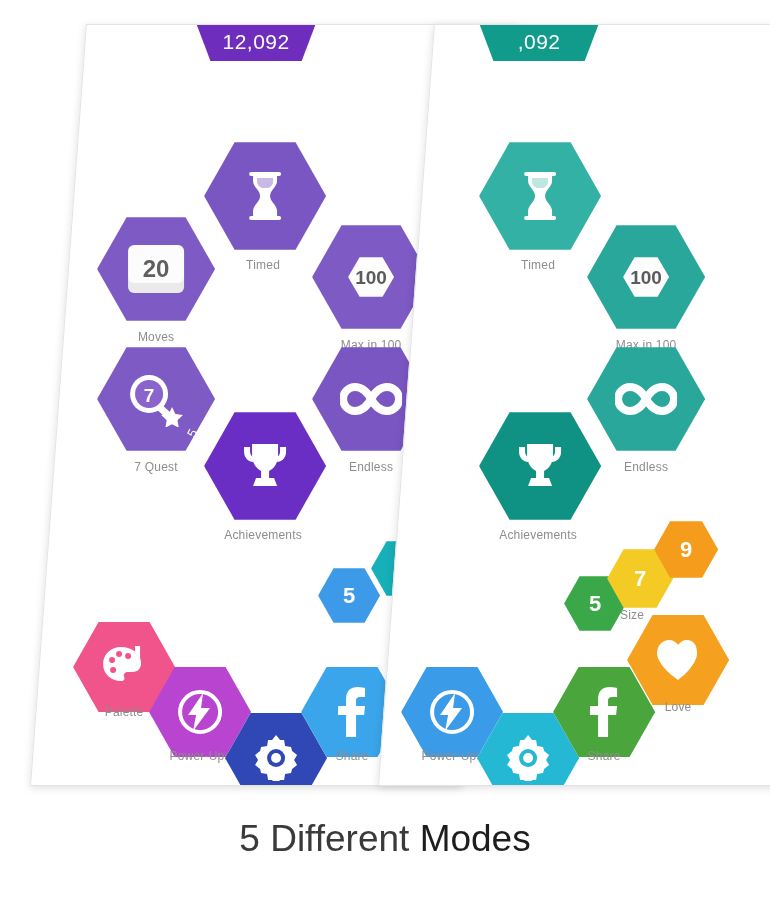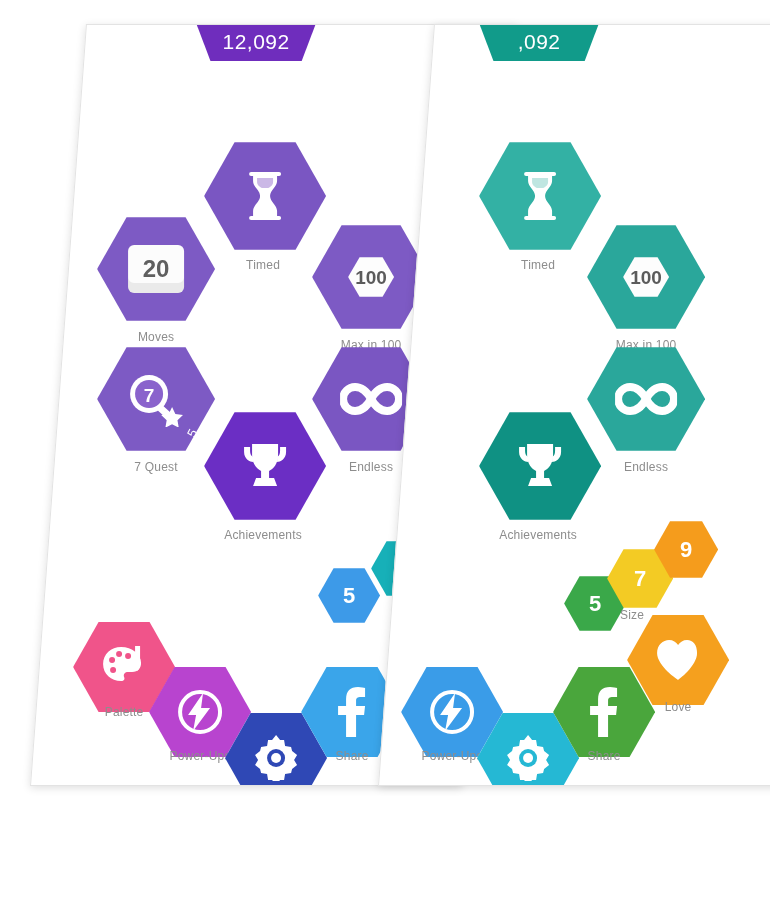--- a/index.html
+++ b/index.html
@@ -333,14 +333,17 @@
           <svg width="30" height="50" viewBox="0 0 30 50">
             <path fill="#fff" d="M19 50V28h8l1-9h-9v-5c0-3 1-4 5-4h4V1c-1 0-4-1-7-1-8 0-12 4-12 12v7H1v9h8v22z"></path>
           </svg>
         </span>
       </div>
       <div class="caption" style="left:225px;top:724px;">Share</div>
 
     </div>
   </div>
 
+  <div class="bottom-caption">
+    <span class="light">5 Different </span><span class="bold">Modes</span>
+  </div>
 
 </div>
 
 </body></html>

